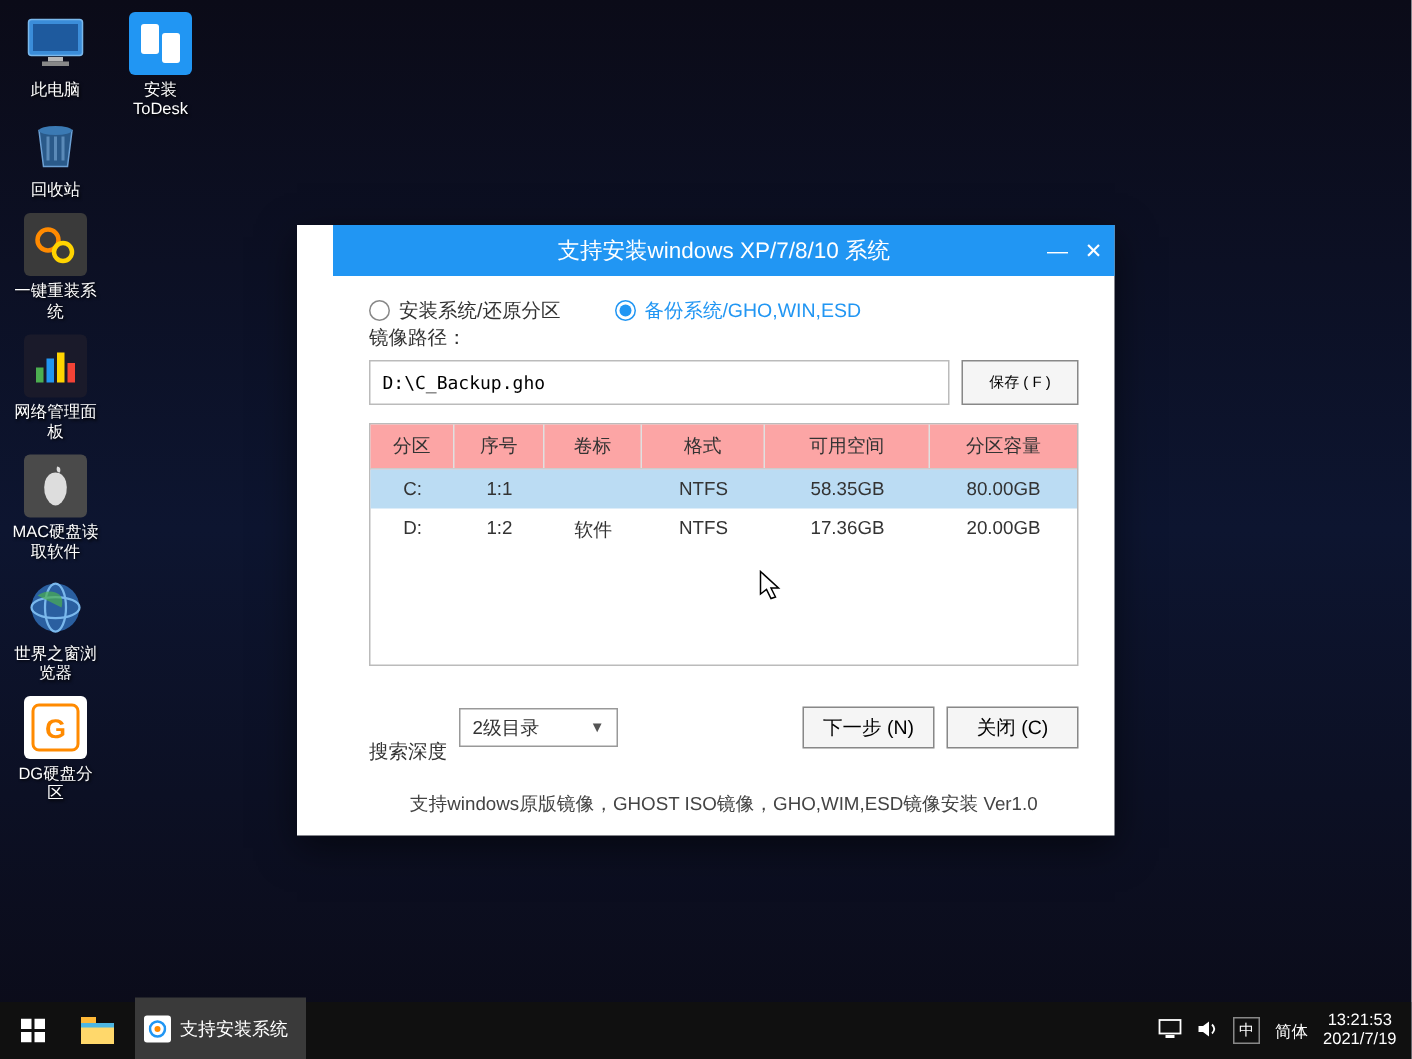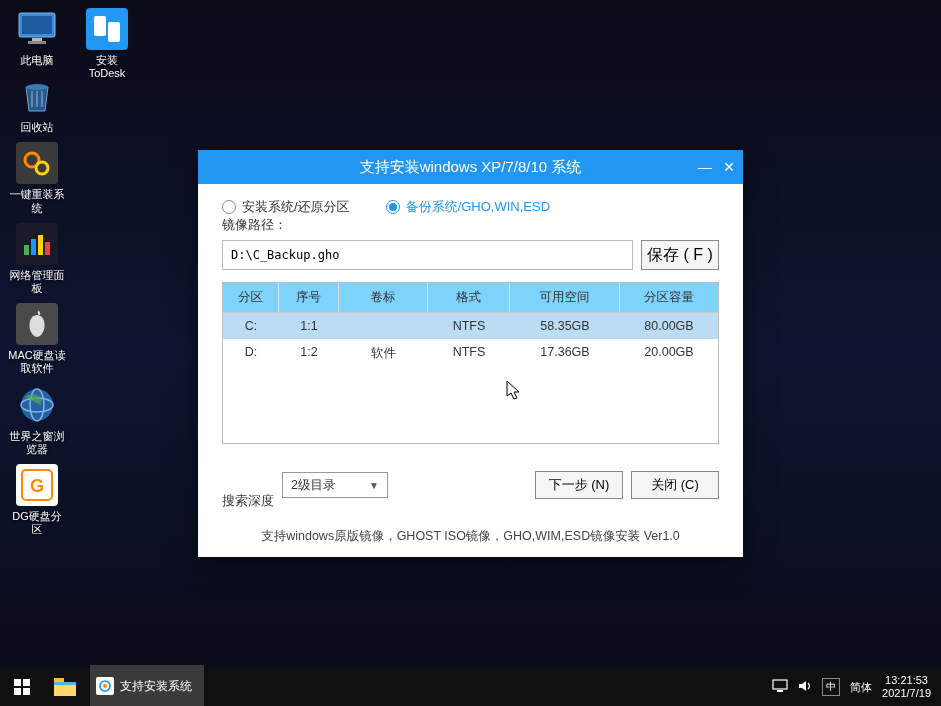--- a/index.html
+++ b/index.html
@@ -10,41 +10,41 @@
 }
 .desktop-icons { position: absolute; top: 8px; left: 8px; display: flex; gap: 12px; }
 .icon-col { display: flex; flex-direction: column; gap: 8px; }
 .desktop-icon { width: 58px; display: flex; flex-direction: column; align-items: center; cursor: pointer; }
 .desktop-icon .ico { width: 42px; height: 42px; display: flex; align-items: center; justify-content: center; border-radius: 4px; }
 .desktop-icon .lbl { color: #fff; font-size: 11px; text-align: center; margin-top: 4px; line-height: 1.2; text-shadow: 1px 1px 2px #000; }
 
 
 .dialog {
   position: absolute; left: 198px; top: 150px; width: 545px;
-  background: #fff; box-shadow: 0 8px 24px rgba(0,0,0,0.5);
+  background: #fff; box-shadow: 0 8px 24px rgba(0,0,0,0.5); padding-left: 24px;
 }
 .titlebar {
   background: #2196f3; color: #fff; height: 34px; display: flex; align-items: center; position: relative;
 }
 .titlebar .title { flex: 1; text-align: center; font-size: 15px; }
 .titlebar .btns { position: absolute; right: 4px; display: flex; gap: 4px; }
 .titlebar .btns span { width: 20px; height: 20px; display: flex; align-items: center; justify-content: center; cursor: pointer; font-size: 14px; }
 .dlg-body { padding: 14px 24px 8px 24px; color: #333; font-size: 13px; }
 .radio-row { display: flex; gap: 36px; margin-bottom: 0; align-items: flex-start; }
 .radio-opt { display: flex; align-items: center; gap: 6px; cursor: pointer; }
 .radio-circle { width: 14px; height: 14px; border: 1px solid #888; border-radius: 50%; display: inline-flex; align-items: center; justify-content: center; }
 .radio-circle.checked { border-color: #2196f3; }
 .radio-circle.checked::after { content: ""; width: 8px; height: 8px; background: #2196f3; border-radius: 50%; }
 .radio-opt.checked span.txt { color: #2196f3; }
 .section-label { font-size: 13px; margin-bottom: 6px; }
 .path-row { display: flex; gap: 8px; margin-bottom: 12px; }
 .path-input { flex: 1; border: 1px solid #bbb; height: 30px; padding: 0 8px; font-family: "SimSun", monospace; font-size: 12px; display: flex; align-items: center; color: #000; }
-.save-btn { width: 78px; border: 1px solid #888; background: #f5f5f5; font-size: 16px; cursor: pointer; }
+.save-btn { width: 78px; border: 1px solid #888; background: #f5f5f5; font-size: 10px; cursor: pointer; }
 .table { border: 1px solid #bbb; margin-bottom: 12px; }
-.thead { display: flex; background: #7dd3fc; font-size: 12.5px; border-bottom: 1px solid #ccc; }
+.thead { display: flex; background: #fca5a5; font-size: 12.5px; border-bottom: 1px solid #ccc; }
 .thead > div, .trow > div { padding: 6px 4px; text-align: center; }
 .thead > div { border-right: 1px solid #e0e0e0; font-weight: 500; }
 .thead > div:last-child { border-right: none; }
 .trow { display: flex; font-size: 12.5px; }
 .trow.sel { background: #bbdcf3; }
 .c-part { width: 56px; } .c-seq { width: 60px; } .c-label { flex: 1; }
 .c-fmt { width: 82px; } .c-free { width: 110px; } .c-cap { width: 98px; }
 .tbody { height: 130px; }
 .footer-row { display: flex; align-items: center; gap: 8px; padding-top: 4px; }
 .footer-row .sp { flex: 1; }

